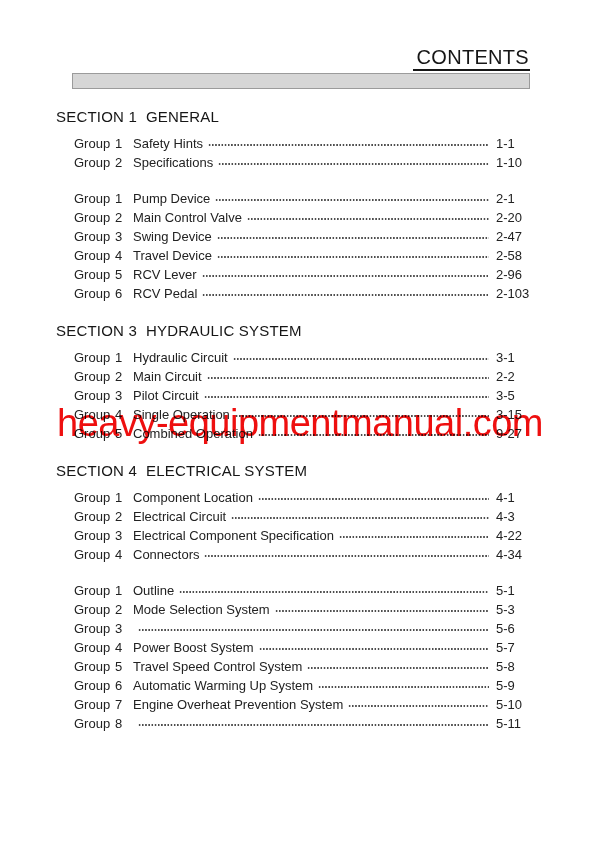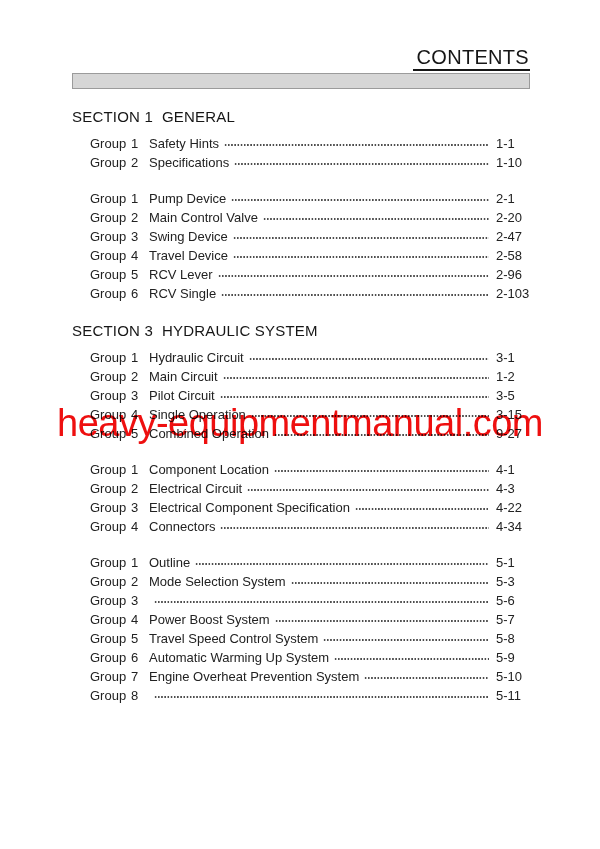--- a/index.html
+++ b/index.html
@@ -26,21 +26,21 @@
     border-bottom: 2px solid #161616;
     padding: 0 1px 1px 4px;
   }
   .header-bar {
     margin-top: 2px;
     height: 16px;
     background: #d6d6d6;
     border: 1px solid #9b9b9b;
   }
   .sections {
-    margin: 0 70px 0 72px;
+    margin: 0 70px 0 56px;
   }
   .toc-section { margin-top: 17px; }
   .sec-head {
     margin: 0;
     font-size: 15px;
     font-weight: 400;
     line-height: 21px;
     color: #161616;
     letter-spacing: 0.2px;
   }
@@ -143,42 +143,42 @@
           <div class="toc-row">
             <span class="g-label">Group</span>
             <span class="g-num">5</span>
             <span class="g-title">RCV Lever</span>
             <span class="leader"></span>
             <span class="g-page">2-96</span>
           </div>
           <div class="toc-row">
             <span class="g-label">Group</span>
             <span class="g-num">6</span>
-            <span class="g-title">RCV Single</span>
+            <span class="g-title">RCV Pedal</span>
             <span class="leader"></span>
             <span class="g-page">2-103</span>
           </div>
         </div>
       </section>
       <section class="toc-section">
         <h2 class="sec-head"><span class="sec-num">SECTION 3</span><span class="sec-title">HYDRAULIC SYSTEM</span></h2>
         <div class="rows">
           <div class="toc-row">
             <span class="g-label">Group</span>
             <span class="g-num">1</span>
             <span class="g-title">Hydraulic Circuit</span>
             <span class="leader"></span>
             <span class="g-page">3-1</span>
           </div>
           <div class="toc-row">
             <span class="g-label">Group</span>
             <span class="g-num">2</span>
             <span class="g-title">Main Circuit</span>
             <span class="leader"></span>
-            <span class="g-page">1-2</span>
+            <span class="g-page">2-2</span>
           </div>
           <div class="toc-row">
             <span class="g-label">Group</span>
             <span class="g-num">3</span>
             <span class="g-title">Pilot Circuit</span>
             <span class="leader"></span>
             <span class="g-page">3-5</span>
           </div>
           <div class="toc-row">
             <span class="g-label">Group</span>
@@ -190,20 +190,21 @@
           <div class="toc-row">
             <span class="g-label">Group</span>
             <span class="g-num">5</span>
             <span class="g-title">Combined Operation</span>
             <span class="leader"></span>
             <span class="g-page">9-27</span>
           </div>
         </div>
       </section>
       <section class="toc-section">
+        <h2 class="sec-head"><span class="sec-num">SECTION 4</span><span class="sec-title">ELECTRICAL SYSTEM</span></h2>
         <div class="rows">
           <div class="toc-row">
             <span class="g-label">Group</span>
             <span class="g-num">1</span>
             <span class="g-title">Component Location</span>
             <span class="leader"></span>
             <span class="g-page">4-1</span>
           </div>
           <div class="toc-row">
             <span class="g-label">Group</span>

